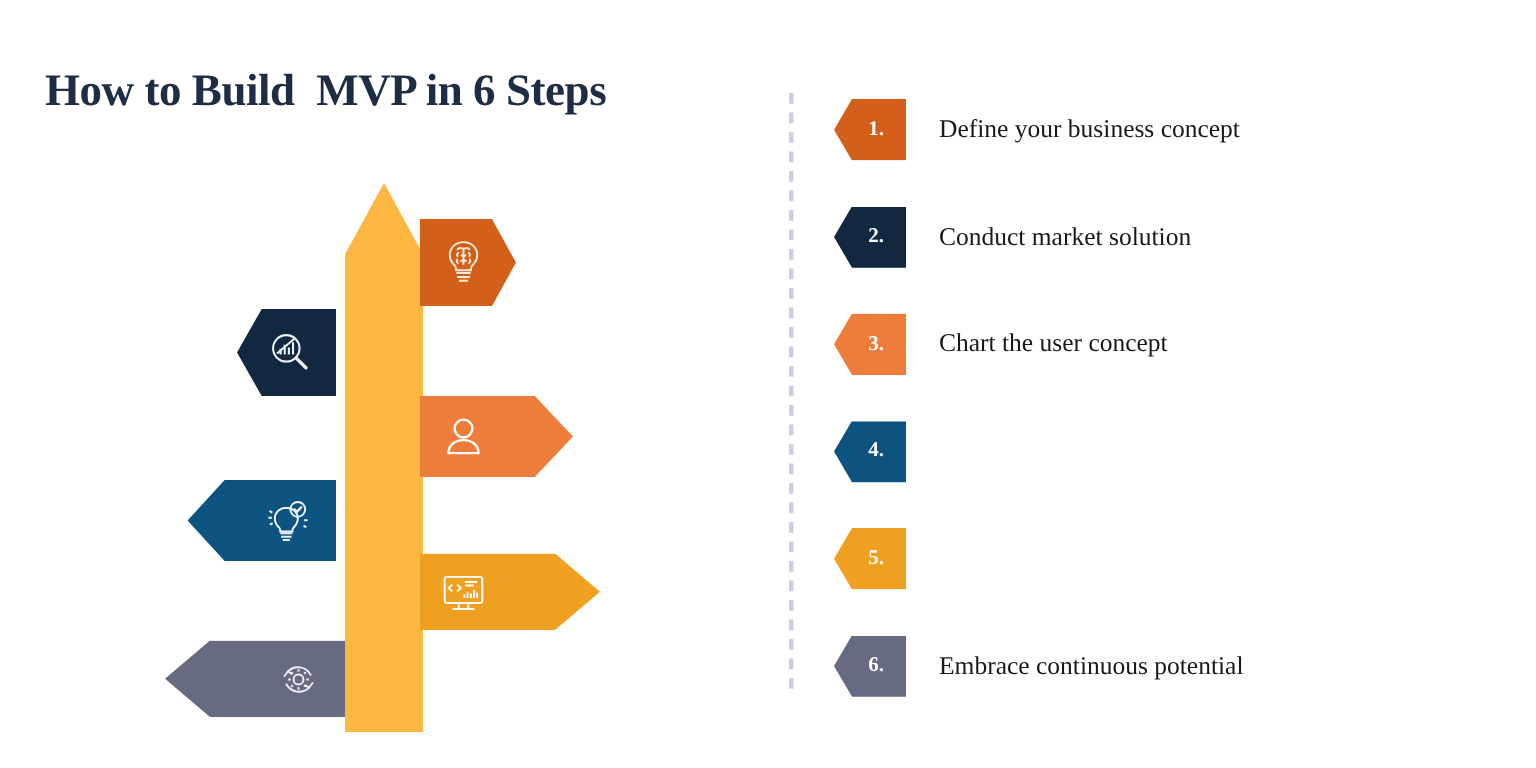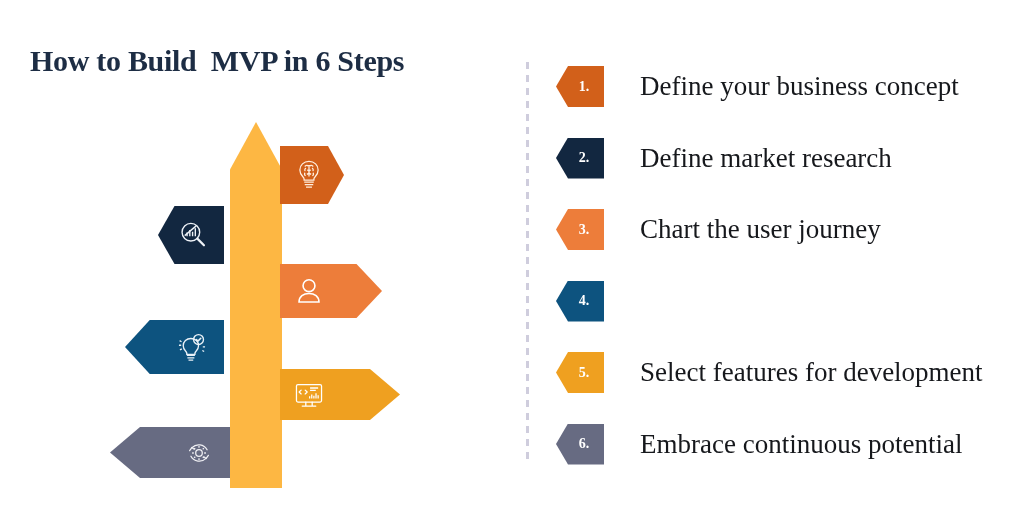--- a/index.html
+++ b/index.html
@@ -83,22 +83,22 @@
     color:#ffffff;
     font-size:14px;
     font-weight:bold;
     display:flex;
     align-items:center;
     justify-content:center;
     padding-left:8px;
     margin-top:6px;
   }
   .step-text {
-    margin-left:36px;
-    font-size:27px;
+    margin-left:22px;
+    font-size:17px;
     font-weight:normal;
     color:#16181c;
     line-height:52px;
     white-space:nowrap;
   }
 </style>
 </head>
 <body>
 
 <div id="canvas">
@@ -185,41 +185,40 @@
       <div class="step-num" style="background:#d2601a;">
           <span>1.</span>
         </div>
       <div class="step-text">Define your business concept</div>
     </div>
 
     <div class="step-row">
       <div class="step-num" style="background:#122740;">
           <span>2.</span>
         </div>
-      <div class="step-text">Define market research</div>
+      <div class="step-text">Conduct market solution</div>
     </div>
 
     <div class="step-row">
       <div class="step-num" style="background:#ed7d3a;">
           <span>3.</span>
         </div>
-      <div class="step-text">Chart the user journey</div>
+      <div class="step-text">Chart the user concept</div>
     </div>
 
     <div class="step-row">
       <div class="step-num" style="background:#0d537f;">
           <span>4.</span>
         </div>
     </div>
 
     <div class="step-row">
       <div class="step-num" style="background:#efa020;">
           <span>5.</span>
         </div>
-      <div class="step-text">Select features for development</div>
     </div>
 
     <div class="step-row">
       <div class="step-num" style="background:#676b82;">
           <span>6.</span>
         </div>
       <div class="step-text">Embrace continuous potential</div>
     </div>
 
   </div>

